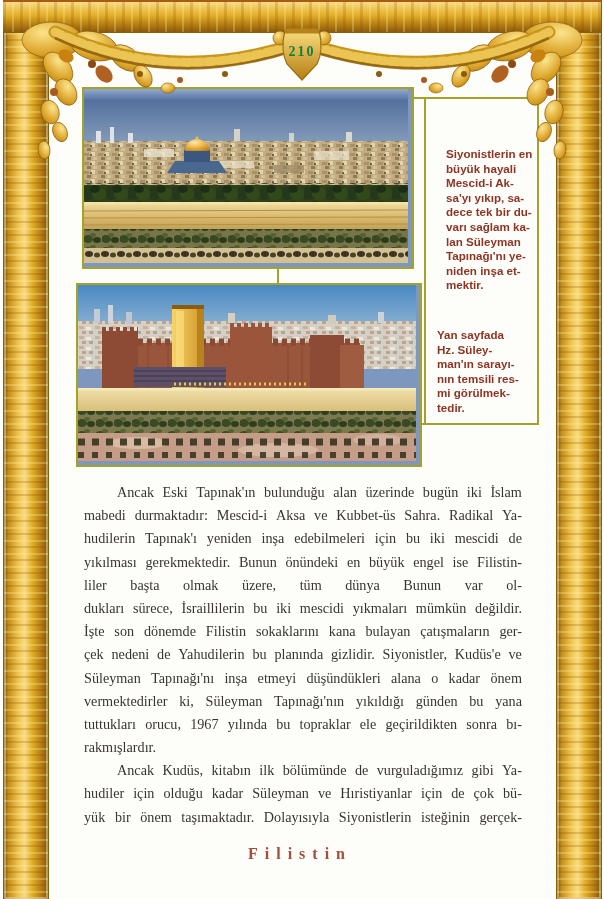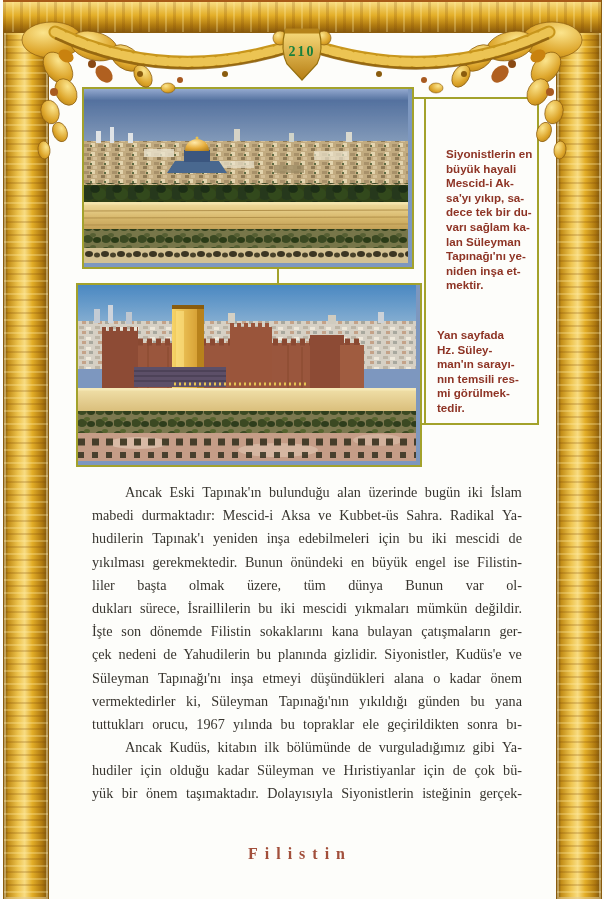--- a/index.html
+++ b/index.html
@@ -47,21 +47,21 @@
     font-size:11.6px;color:#8e3425;
   }
   .caption .tline{height:14.6px;line-height:14.6px;white-space:nowrap;}
   .caption1{left:437px;top:147px;margin-left:9px;}
   .caption2{left:437px;top:296px;margin-top:32px;}
   
   .bodytext{
     position:absolute;left:84px;top:481px;width:438px;z-index:11;
     font-size:14.2px;color:#38352f;overflow:hidden;
   }
-  .bodytext .tline{height:23.2px;line-height:23.2px;white-space:nowrap;margin-left:8px;}
+  .bodytext .tline{height:23.2px;line-height:23.2px;white-space:nowrap;}
   .bodytext .tline.jline{display:flex;justify-content:space-between;white-space:normal;}
   .bodytext .tline.first{padding-left:33px;}
   
   .footer-title{
     position:absolute;left:44px;top:845px;width:512px;z-index:11;
     text-align:center;font-weight:bold;font-size:16px;letter-spacing:7px;
     color:#a24f3b;
   }
 </style>
 </head>
@@ -445,20 +445,21 @@
           <span>orucu,</span>
           <span>1967</span>
           <span>yılında</span>
           <span>bu</span>
           <span>topraklar</span>
           <span>ele</span>
           <span>geçirildikten</span>
           <span>sonra</span>
           <span>bı-</span>
         </div>
+        <div class="tline last">rakmışlardır.</div>
       </div>
     <div class="para">
         <div class="tline first jline">
           <span>Ancak</span>
           <span>Kudüs,</span>
           <span>kitabın</span>
           <span>ilk</span>
           <span>bölümünde</span>
           <span>de</span>
           <span>vurguladığımız</span>

